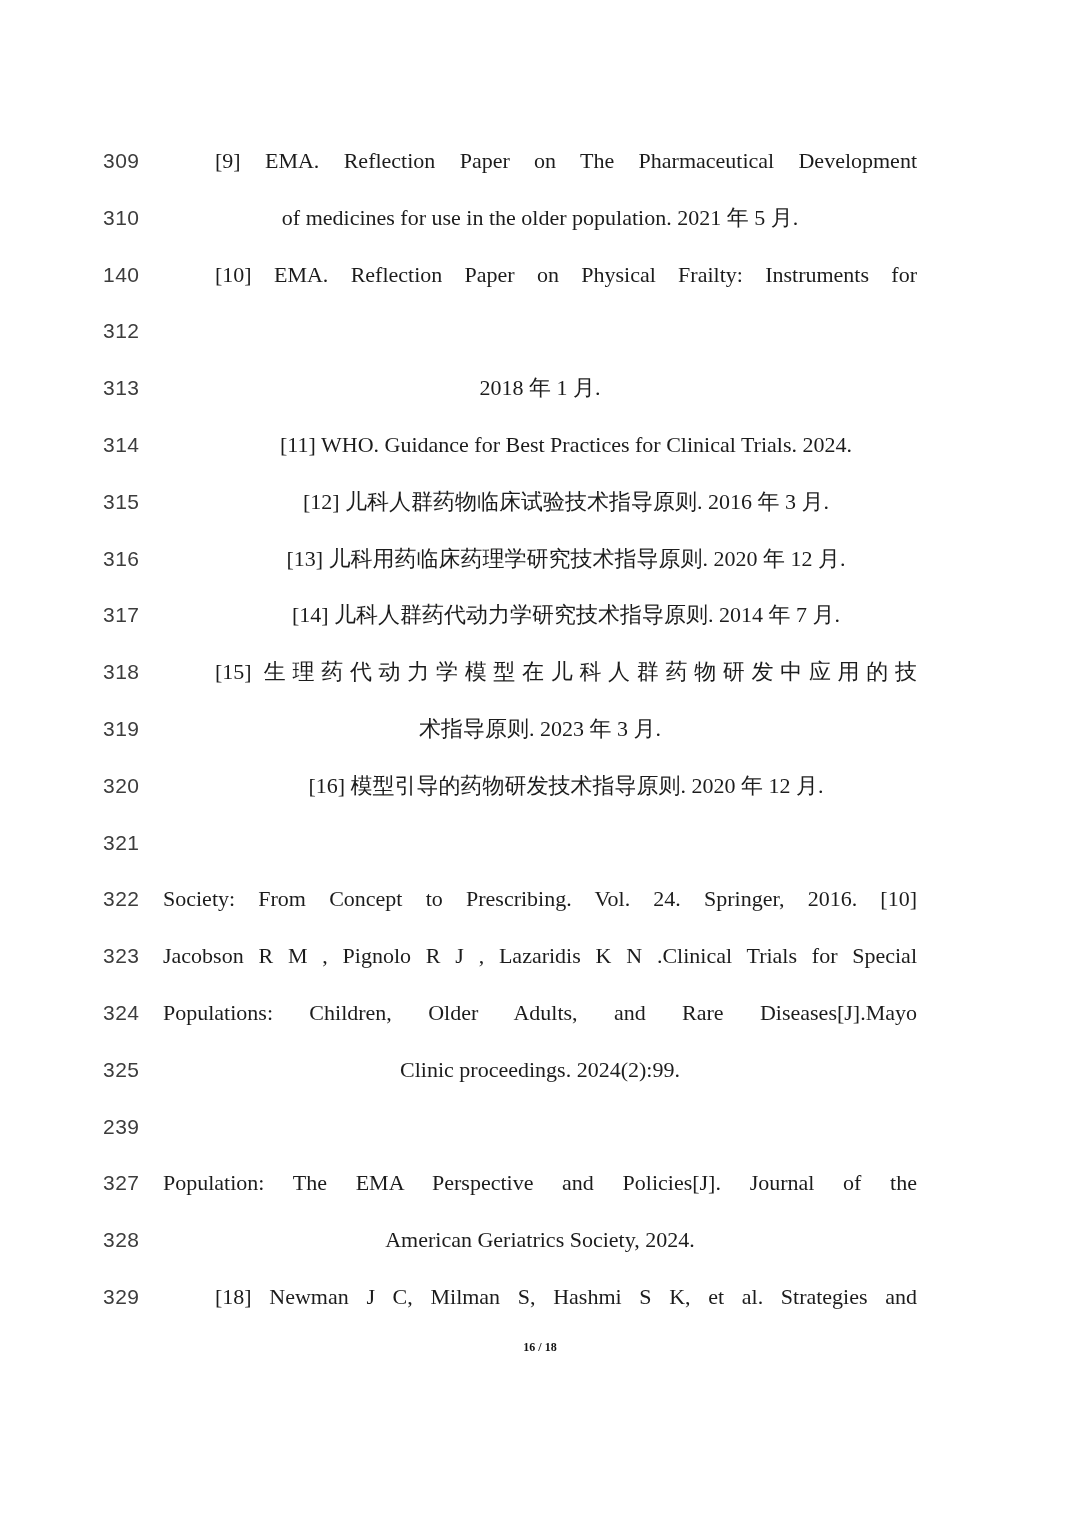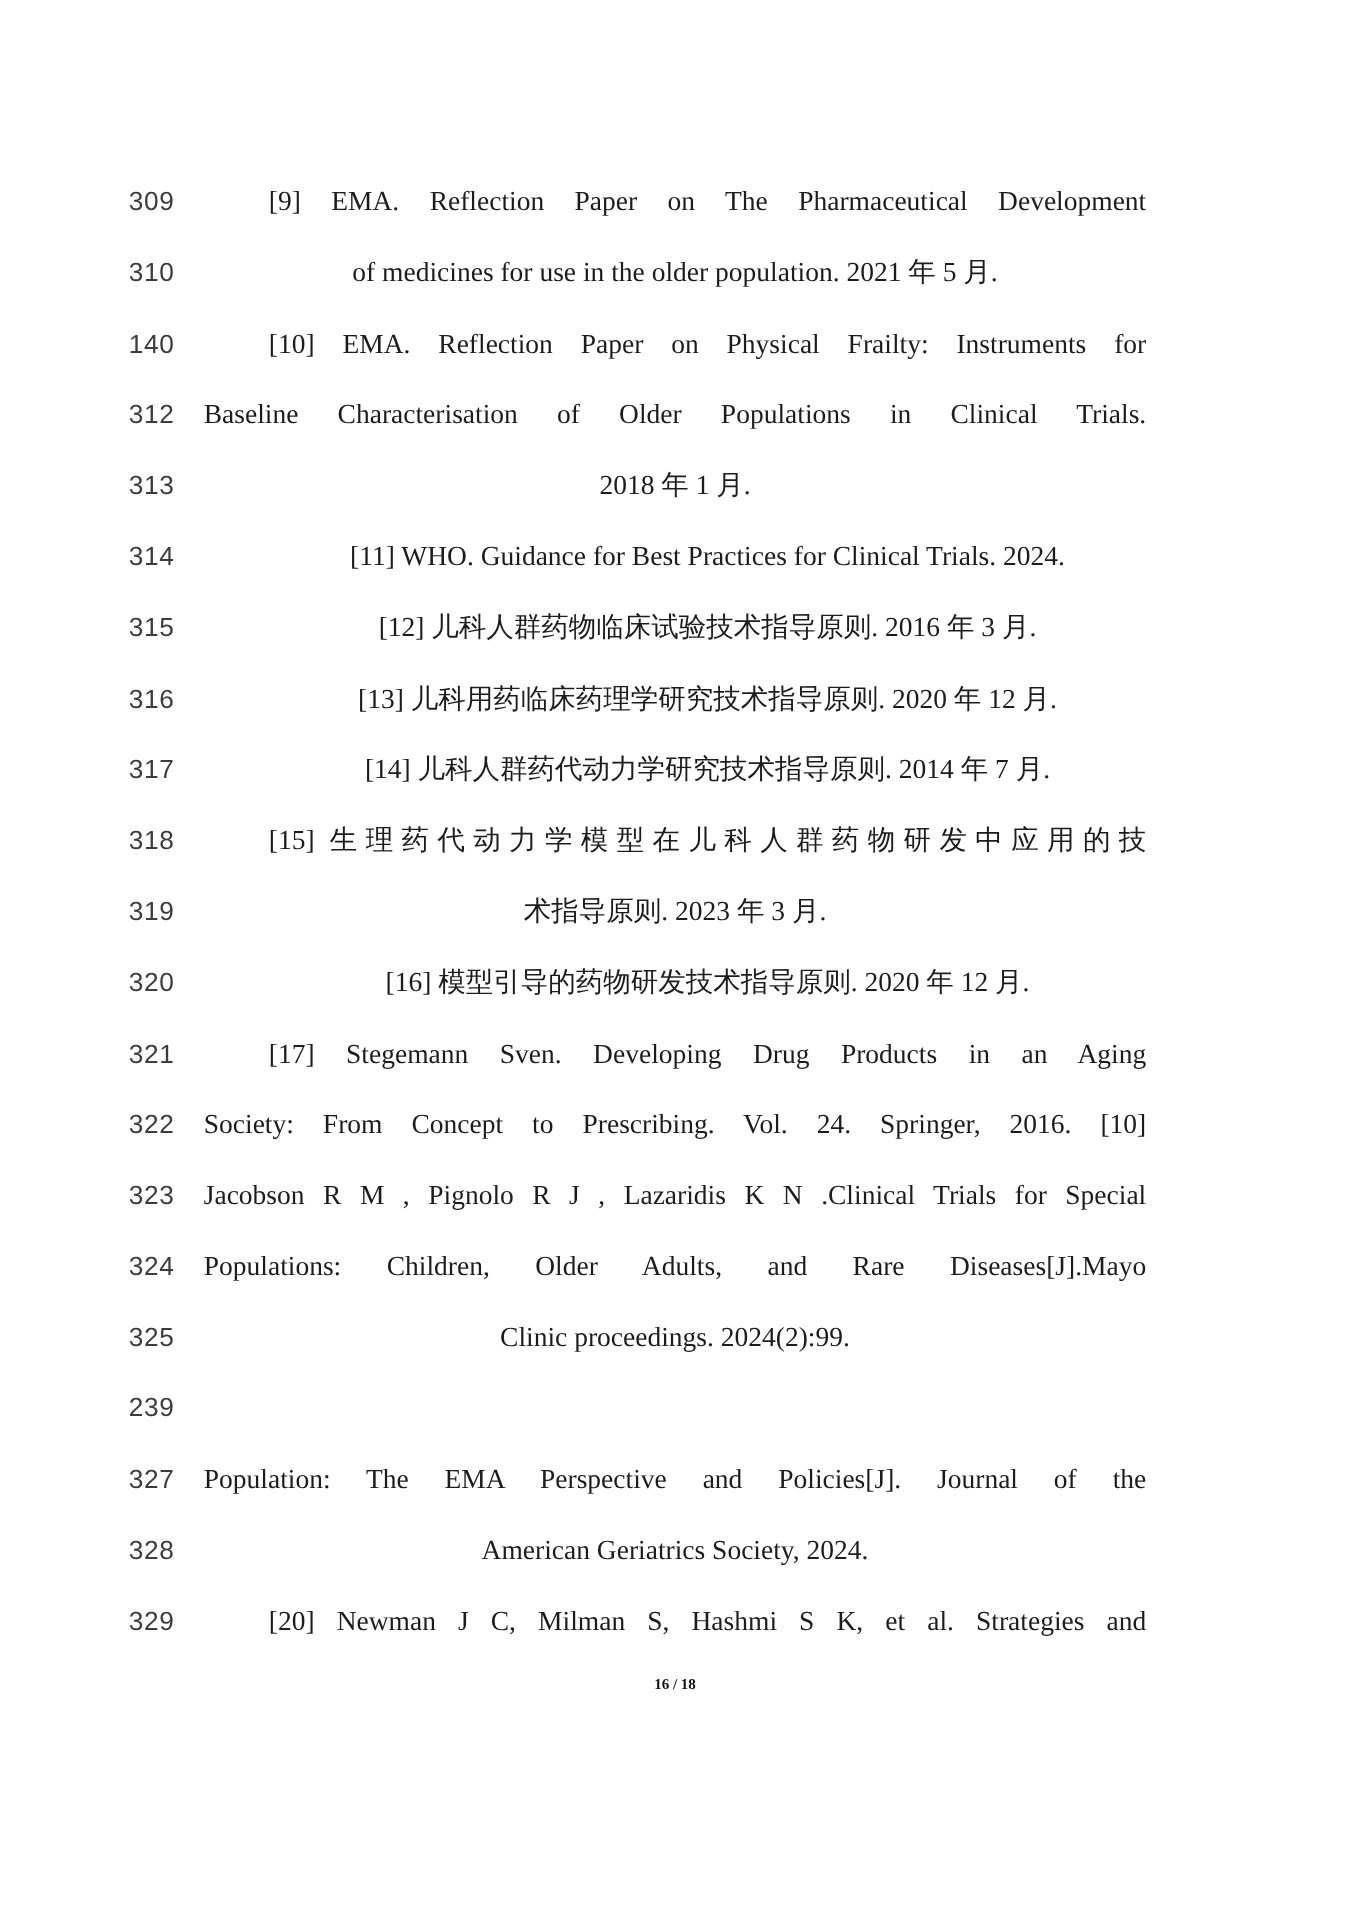--- a/index.html
+++ b/index.html
@@ -84,21 +84,20 @@
       <span class="ltext">of medicines for use in the older population. 2021 年 5 月.</span>
     </div>
 
     <div class="row indent justify">
       <span class="lnum">140</span>
       <span class="ltext">[10] EMA. Reflection Paper on Physical Frailty: Instruments for</span>
     </div>
 
     <div class="row justify">
       <span class="lnum">312</span>
-      <span class="ltext">Baseline Characterisation of Older Populations in Clinical Trials.</span>
     </div>
 
     <div class="row">
       <span class="lnum">313</span>
       <span class="ltext">2018 年 1 月.</span>
     </div>
 
     <div class="row indent">
       <span class="lnum">314</span>
       <span class="ltext">[11] WHO. Guidance for Best Practices for Clinical Trials. 2024.</span>
@@ -129,21 +128,20 @@
       <span class="ltext">术指导原则. 2023 年 3 月.</span>
     </div>
 
     <div class="row indent">
       <span class="lnum">320</span>
       <span class="ltext">[16] 模型引导的药物研发技术指导原则. 2020 年 12 月.</span>
     </div>
 
     <div class="row indent justify">
       <span class="lnum">321</span>
-      <span class="ltext">[17] Stegemann Sven. Developing Drug Products in an Aging</span>
     </div>
 
     <div class="row justify">
       <span class="lnum">322</span>
       <span class="ltext">Society: From Concept to Prescribing. Vol. 24. Springer, 2016. [10]</span>
     </div>
 
     <div class="row justify">
       <span class="lnum">323</span>
       <span class="ltext">Jacobson R M , Pignolo R J , Lazaridis K N .Clinical Trials for Special</span>
@@ -168,21 +166,21 @@
       <span class="ltext">Population: The EMA Perspective and Policies[J]. Journal of the</span>
     </div>
 
     <div class="row">
       <span class="lnum">328</span>
       <span class="ltext">American Geriatrics Society, 2024.</span>
     </div>
 
     <div class="row indent justify">
       <span class="lnum">329</span>
-      <span class="ltext">[20] Newman J C, Milman S, Hashmi S K, et al. Strategies and</span>
+      <span class="ltext">[18] Newman J C, Milman S, Hashmi S K, et al. Strategies and</span>
     </div>
   </div>
 
   <div class="footer">
     <span>16 / 18</span>
   </div>
 
 </div>
 
 </body></html>

